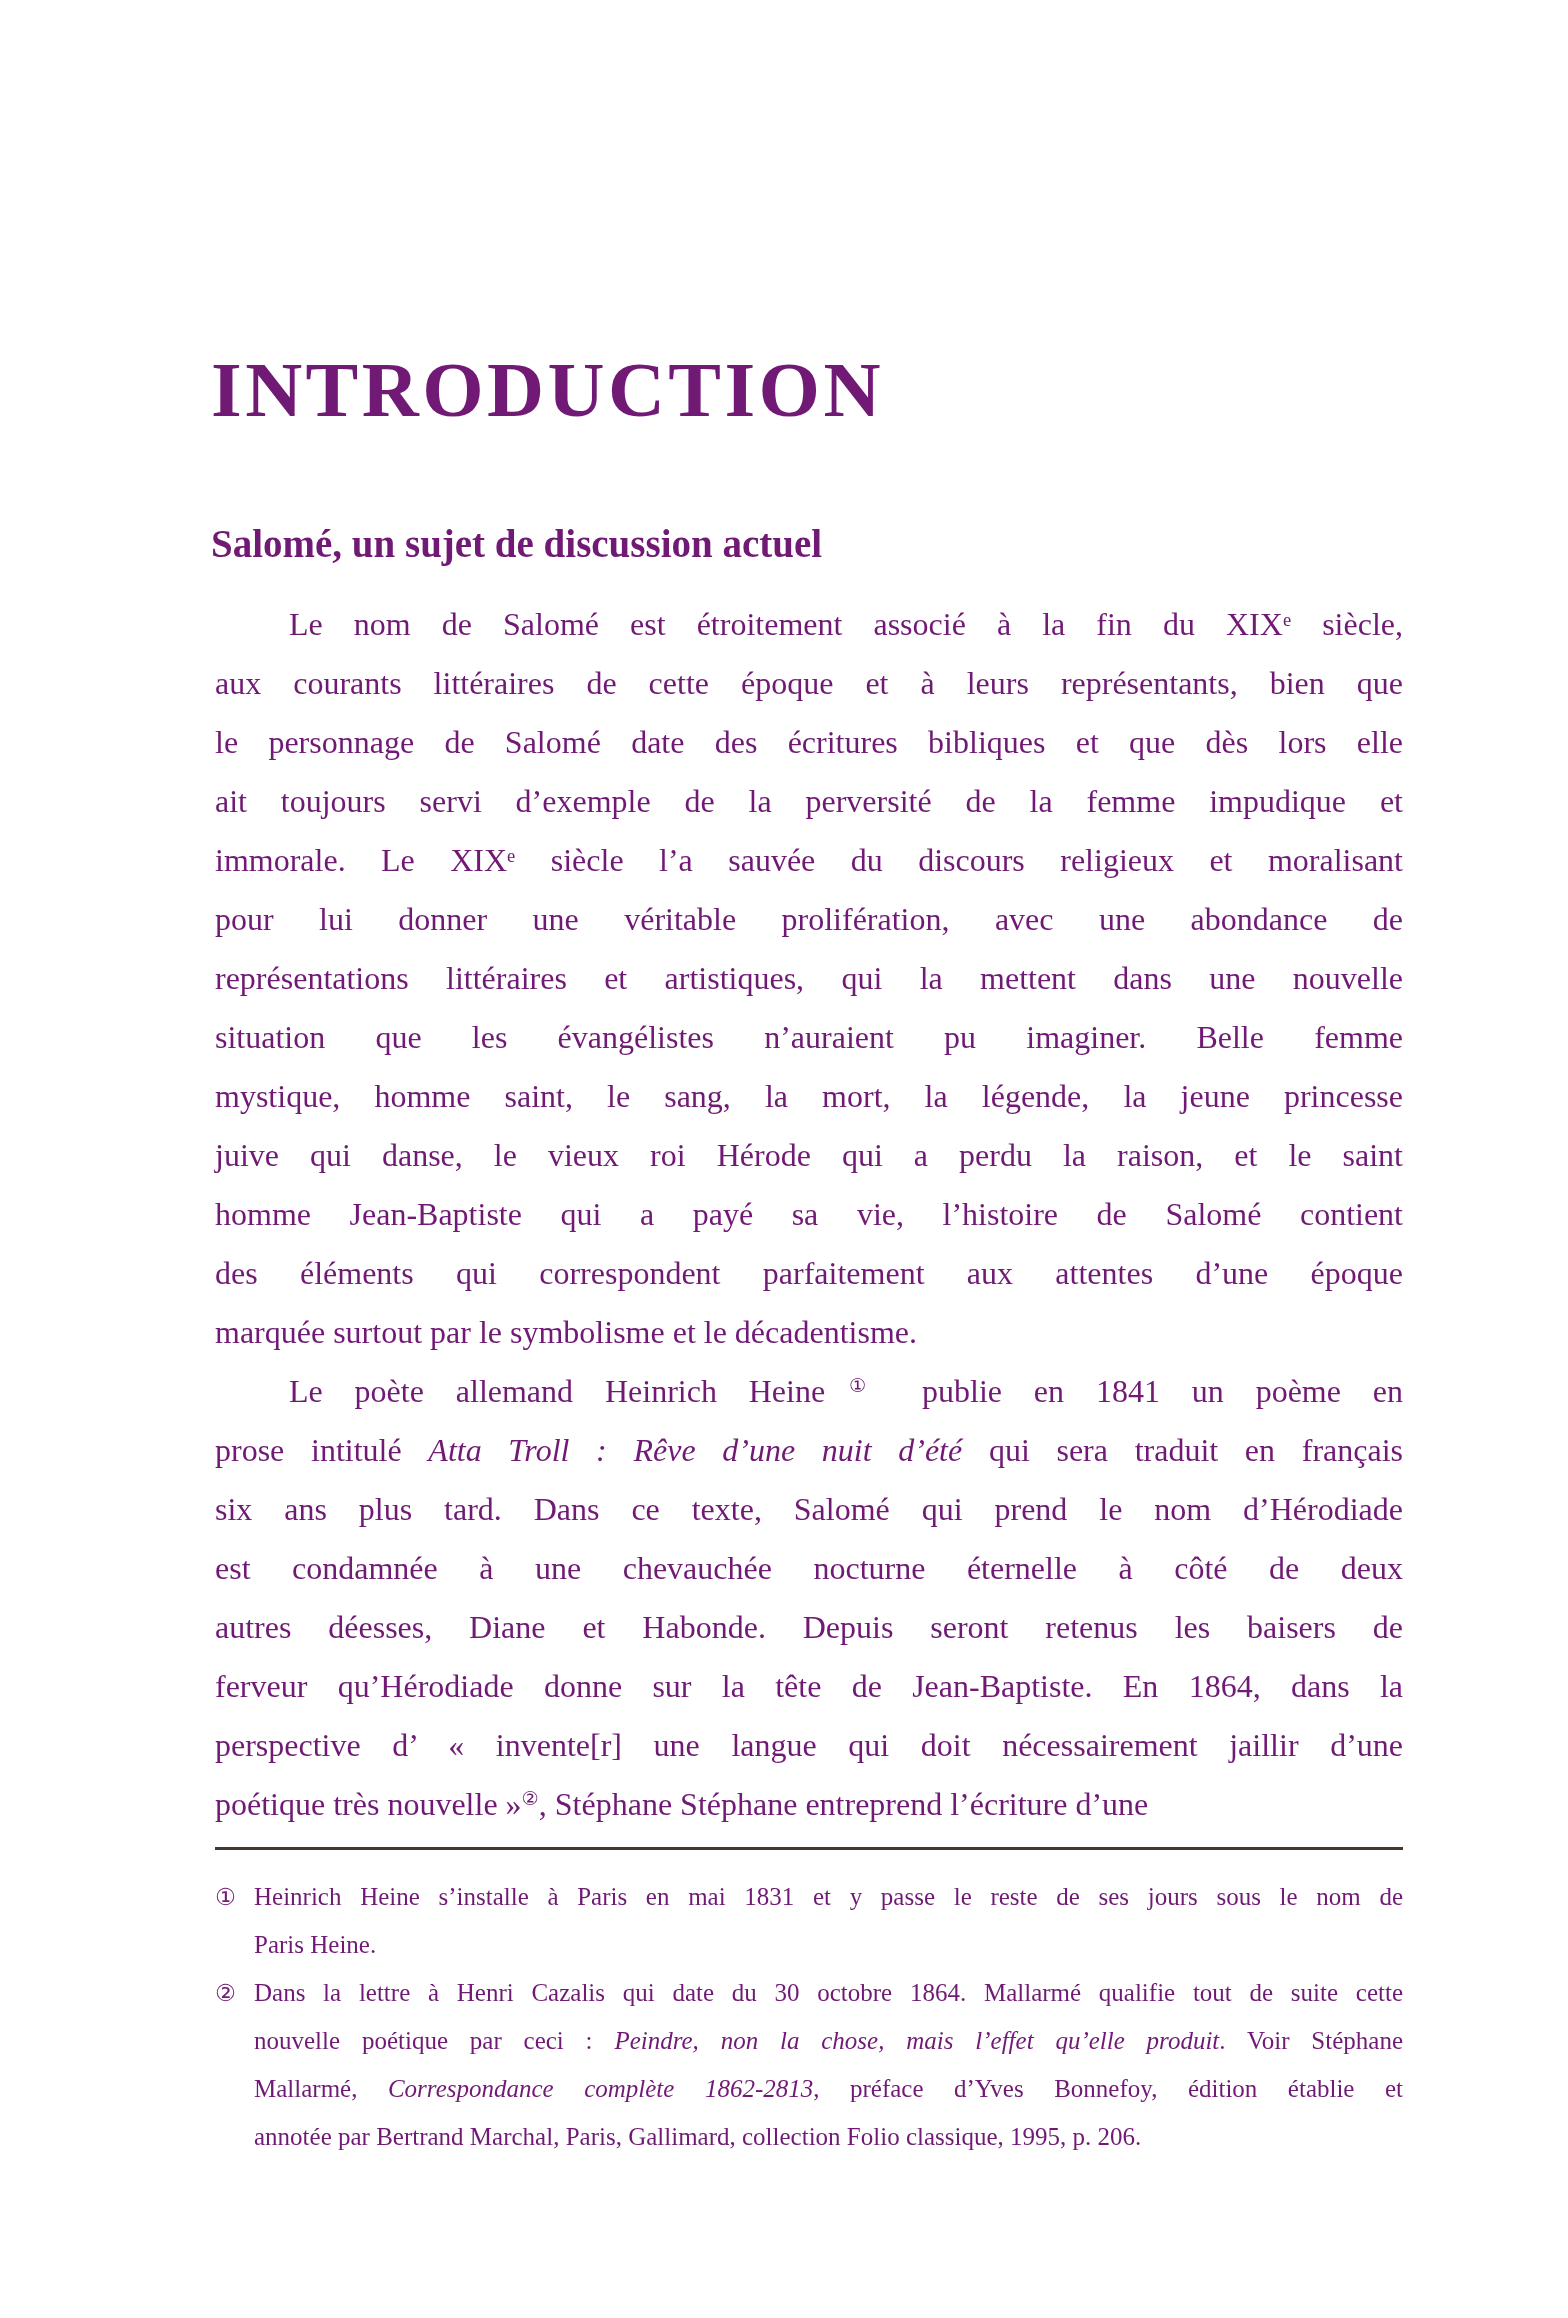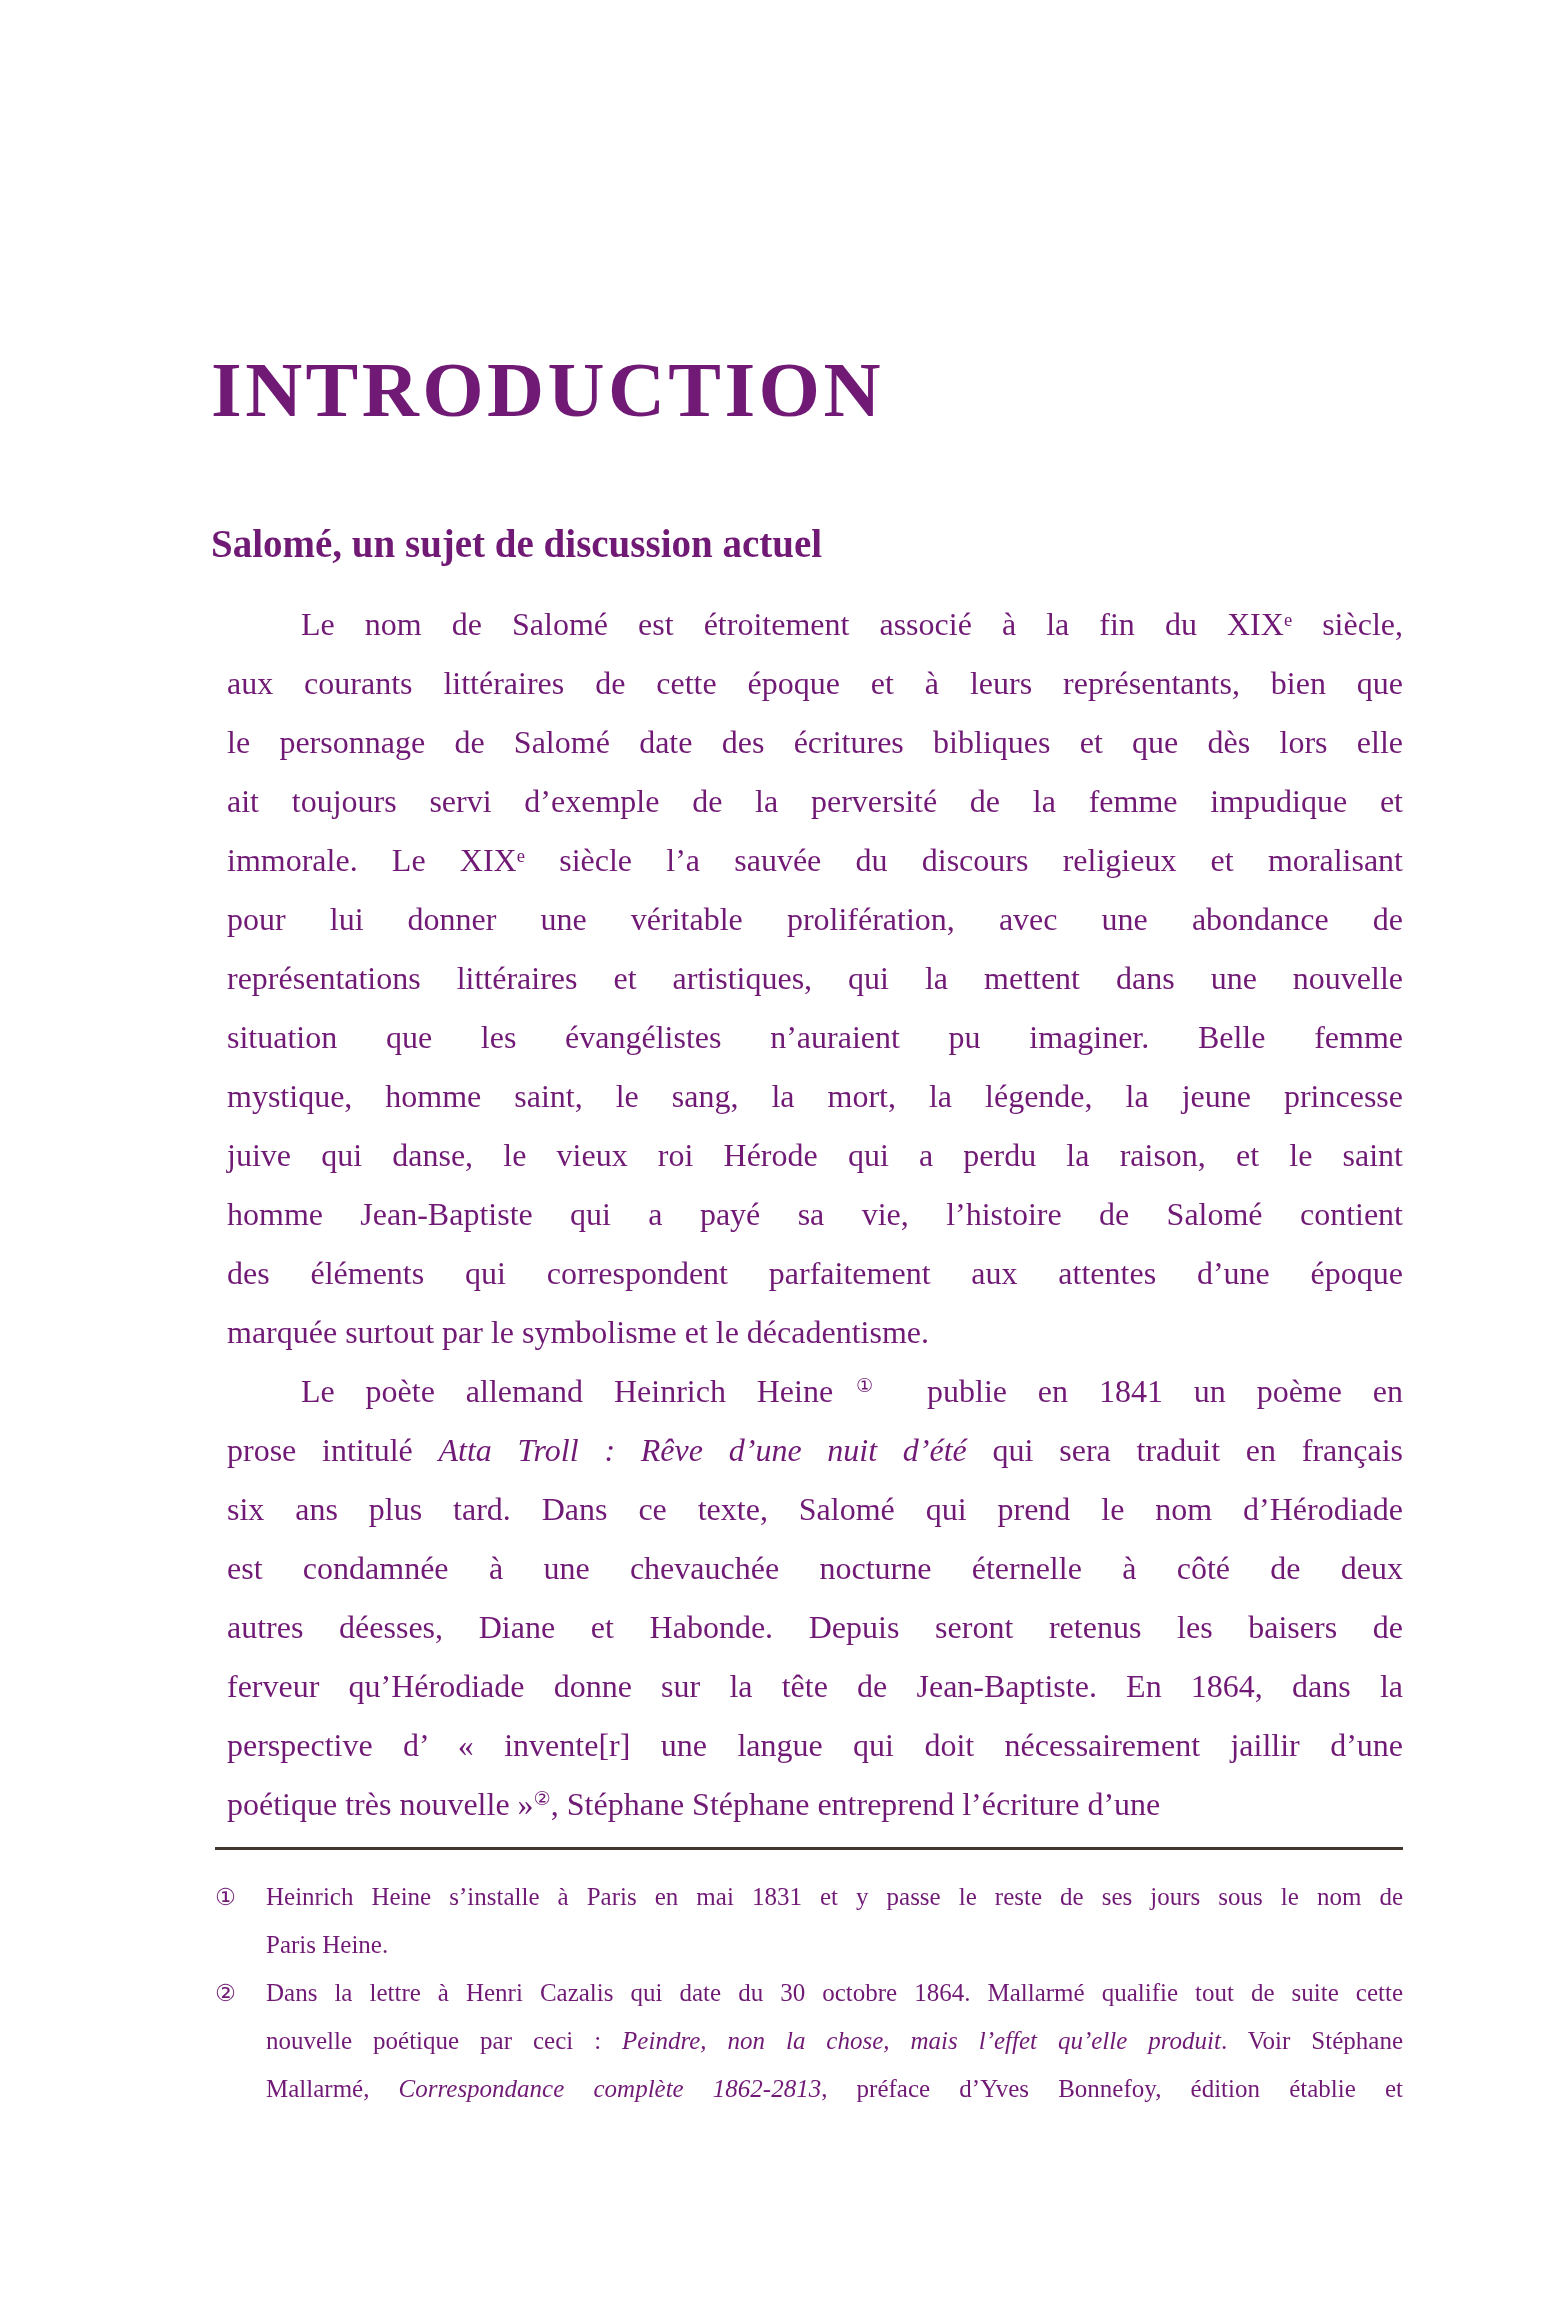--- a/index.html
+++ b/index.html
@@ -36,21 +36,20 @@
     position: absolute;
     left: 215px;
     top: 595px;
     width: 1188px;
     font-size: 32px;
     line-height: 59px;
   }
   .line {
     text-align: justify;
     text-align-last: justify;
-    margin-left: 12px;
   }
   .line.last  { text-align-last: left; }
   .line.first { text-indent: 74px; }
   .i { font-style: italic; }
   .sup {
     font-size: 0.58em;
     vertical-align: 0.48em;
     line-height: 0;
   }
   .supc {
@@ -122,16 +121,17 @@
       <div class="footnote">
         <span class="fn-marker">①</span>
         <div class="line"><span>Heinrich Heine s’installe à Paris en mai 1831 et y passe le reste de ses jours sous le nom de</span></div>
         <div class="line last"><span>Paris Heine.</span></div>
       </div>
       <div class="footnote">
         <span class="fn-marker">②</span>
         <div class="line"><span>Dans la lettre à Henri Cazalis qui date du 30 octobre 1864. Mallarmé qualifie tout de suite cette</span></div>
         <div class="line"><span>nouvelle poétique par ceci : </span><span class="i">Peindre, non la chose, mais l’effet qu’elle produit</span><span>. Voir Stéphane</span></div>
         <div class="line"><span>Mallarmé, </span><span class="i">Correspondance complète 1862-2813</span><span>, préface d’Yves Bonnefoy, édition établie et</span></div>
+        <div class="line last"><span>annotée par Bertrand Marchal, Paris, Gallimard, collection Folio classique, 1995, p. 206.</span></div>
       </div>
     </div>
 </div>
 
 
 </body></html>

